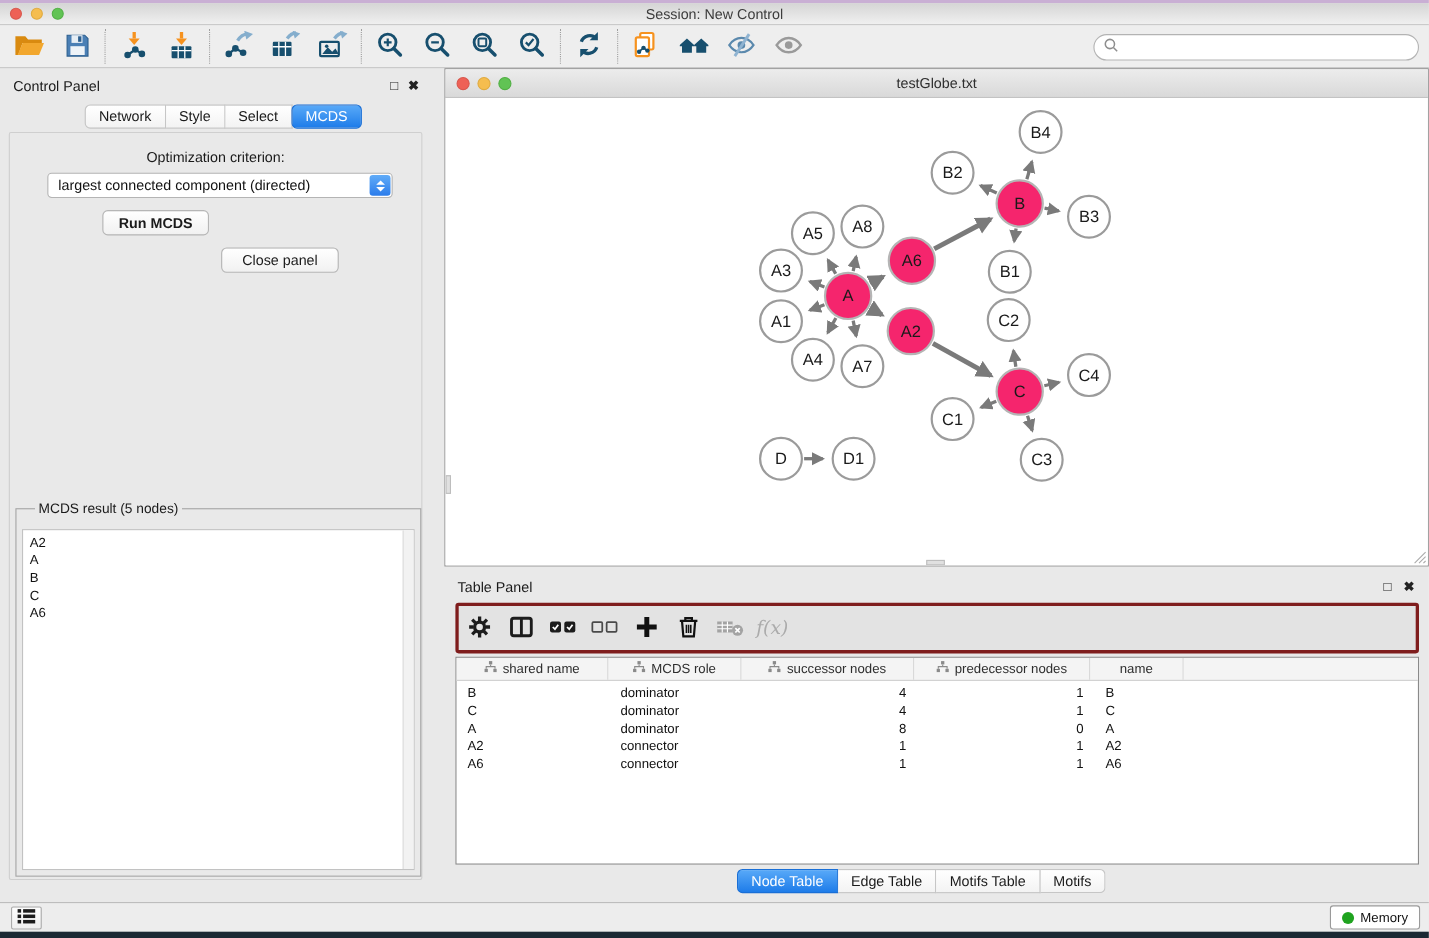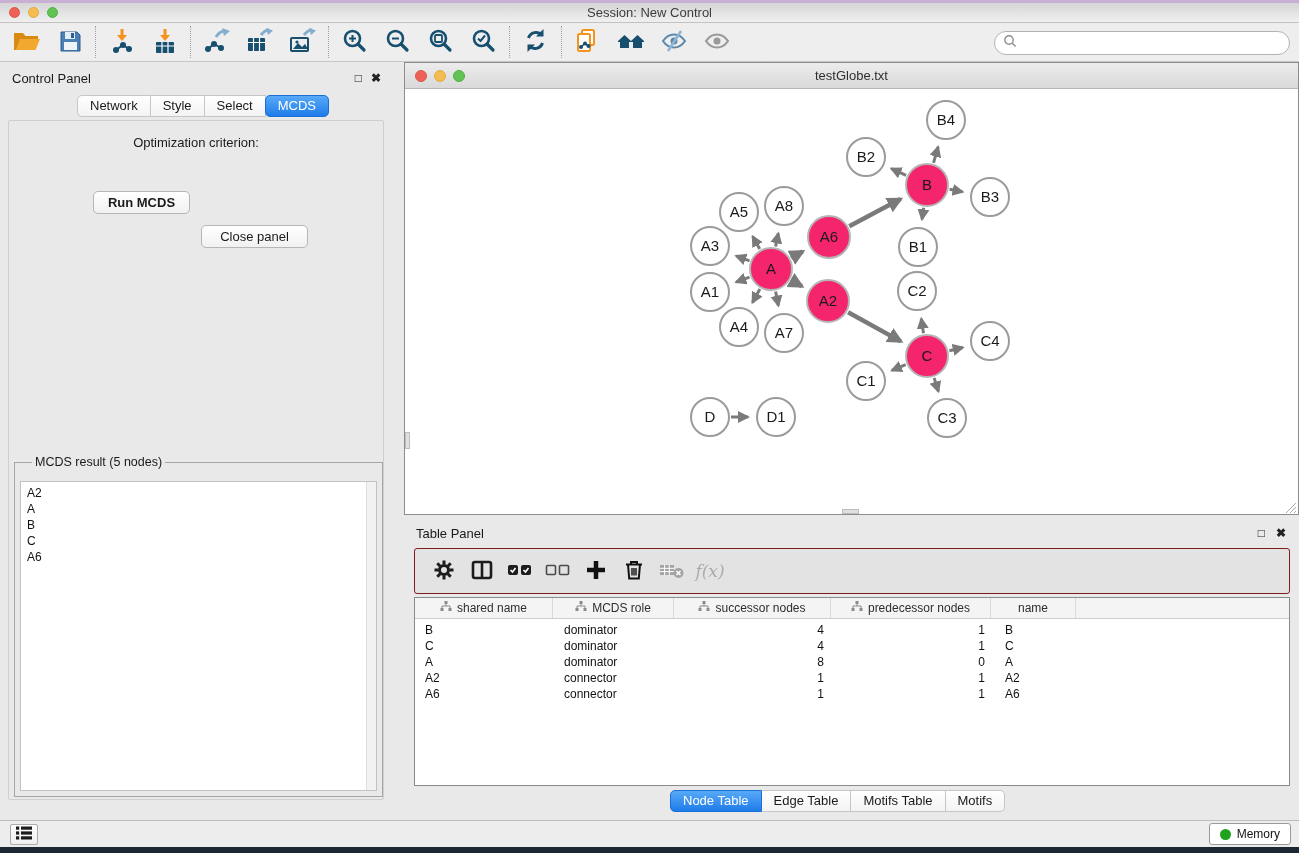--- a/index.html
+++ b/index.html
@@ -59,21 +59,21 @@
   .net-title{display:block;text-align:center;line-height:25px;font-size:13px;color:#2e2e2e;}
   .net-canvas{position:absolute;left:0;top:26px;right:0;bottom:0;background:#fff;overflow:hidden;}
   .left-nub{position:absolute;left:0;top:343px;width:5px;height:17px;background:#e0e0e0;border:1px solid #bdbdbd;box-sizing:border-box;}
   .bottom-nub{position:absolute;left:437px;bottom:0;width:17px;height:5px;background:#e0e0e0;border:1px solid #bdbdbd;box-sizing:border-box;}
   .resize-grip{position:absolute;right:1px;bottom:1px;width:13px;height:13px;}
   
   .tp{position:absolute;left:404px;top:518px;width:895px;height:302px;}
   .tp-title{position:absolute;left:12px;top:8px;}
   .tp-float{position:absolute;right:34px;top:8px;}
   .tp-close{position:absolute;right:13px;top:8px;}
-  .tp-toolbar{position:absolute;left:10px;top:30px;width:876px;height:46px;background:#e3e3e3;border:1px solid #7f1d1d;border-radius:3px;display:flex;align-items:center;padding-left:10px;box-sizing:border-box;}
+  .tp-toolbar{position:absolute;left:10px;top:30px;width:876px;height:46px;background:#e3e3e3;border:3px solid #7f1d1d;border-radius:3px;display:flex;align-items:center;box-sizing:border-box;}
   .tp-btn{width:38px;height:38px;display:flex;align-items:center;justify-content:center;background:none;border:none;padding:0;}
   .fx{font-family:"DejaVu Serif",serif;font-style:italic;font-size:17px;color:#ababab;}
   .tp-table{position:absolute;left:10px;top:79px;width:876px;height:189px;background:#fff;border:1px solid #8a8a8a;box-sizing:border-box;overflow:hidden;}
   .tp-header-row{display:flex;height:21px;background:#f4f4f4;border-bottom:1px solid #cfcfcf;box-sizing:border-box;}
   .th{display:flex;align-items:center;justify-content:center;gap:5px;font-size:12px;color:#2e2e2e;border-right:1px solid #d9d9d9;box-sizing:border-box;flex:none;}
   .tp-rows{padding-top:3px;}
   .tr{display:flex;height:16px;}
   .td{box-sizing:border-box;padding:0 10px;font-size:12px;line-height:16px;color:#111;white-space:nowrap;flex:none;}
   .tp-tabs{position:absolute;left:266px;top:272px;}
   
@@ -254,20 +254,27 @@
     <span class="panel-glyph cp-float">□</span>
     <span class="panel-glyph glyph-close cp-close">✖</span>
     <div class="tabs-row cp-tabs" id="cp-tabs">
         <span class="tab">Network</span>
         <span class="tab">Style</span>
         <span class="tab">Select</span>
         <span class="tab active">MCDS</span>
       </div>
     <div class="cp-body">
       <div class="opt-label">Optimization criterion:</div>
+      <div class="select">
+        <span class="select-text">largest connected component (directed)</span>
+        <span class="select-spinner">
+            <i class="spin-up"></i>
+            <i class="spin-dn"></i>
+          </span>
+      </div>
       <button class="btn btn-run">Run MCDS</button>
       <button class="btn btn-closep">Close panel</button>
     </div>
     <fieldset class="mcds-fieldset">
       <legend>MCDS result (5 nodes)</legend>
       <div class="mcds-list" id="mcds-list">
         <div class="mcds-scroll"></div>
       <div class="mcds-item">A2</div>
           <div class="mcds-item">A</div>
           <div class="mcds-item">B</div>

